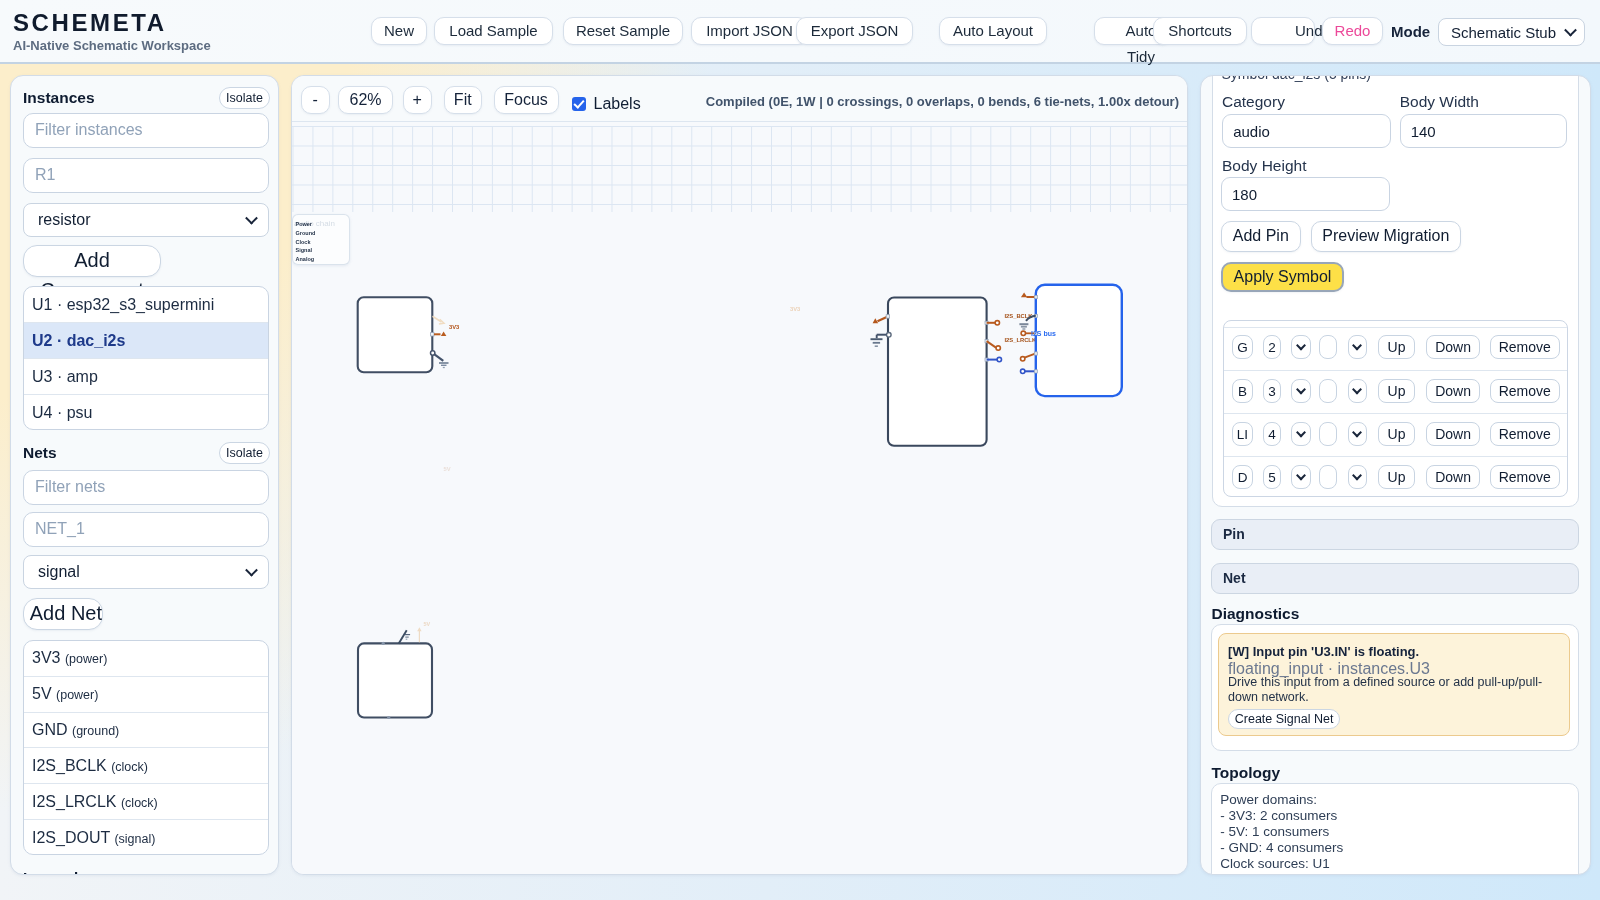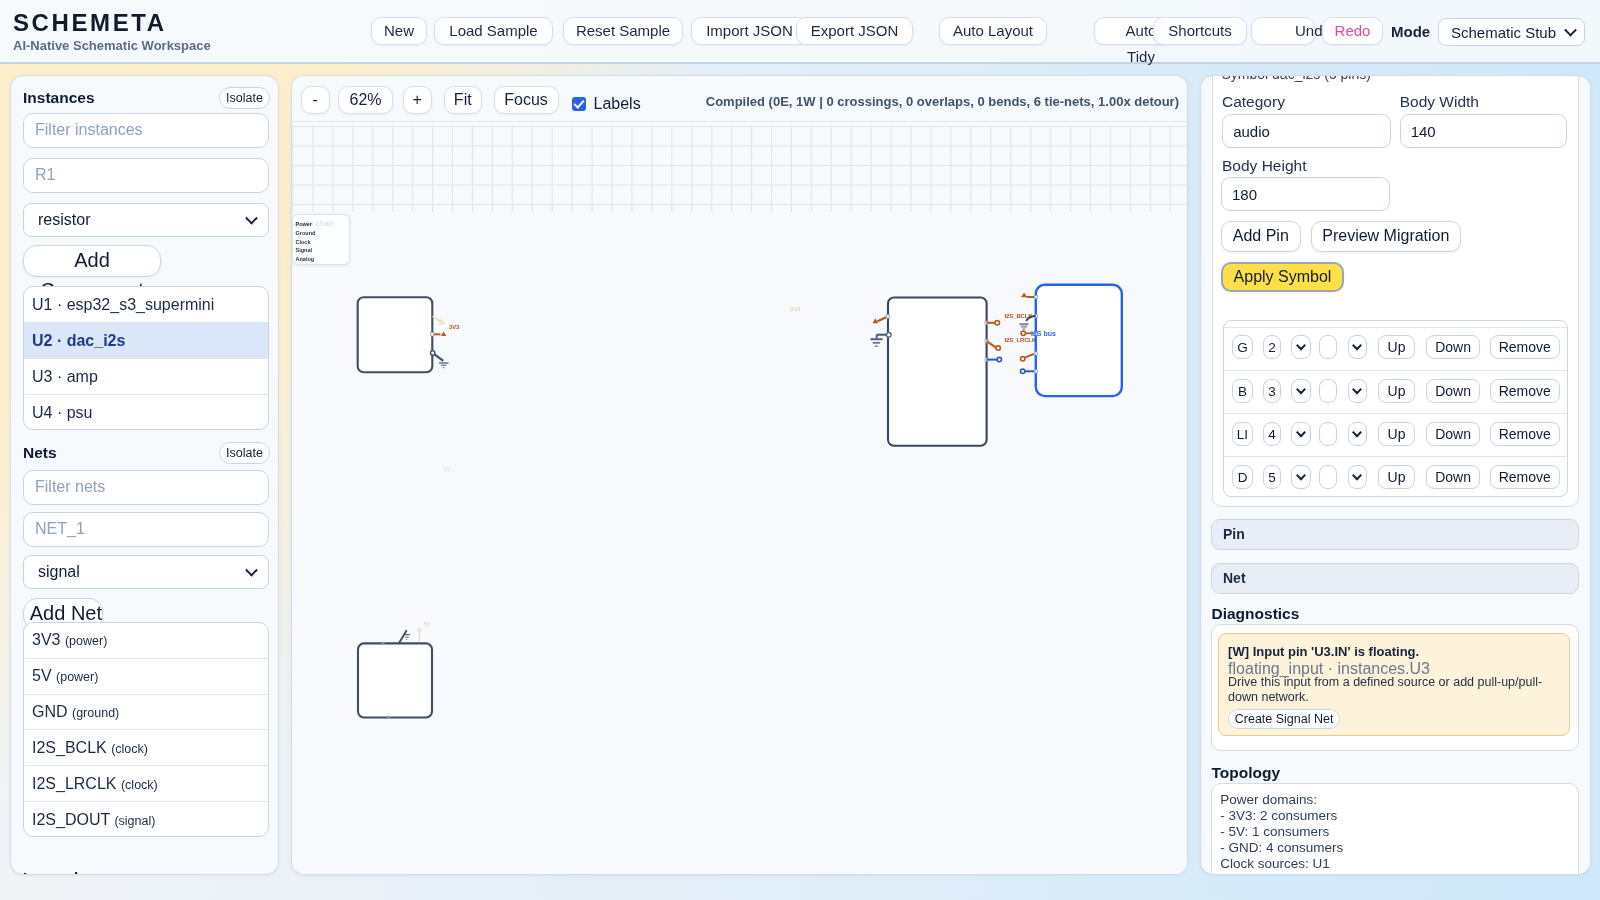--- a/index.html
+++ b/index.html
@@ -140,21 +140,21 @@
       <span class="ph">Filter nets</span>
     </div>
   <div class="input" style="left:12px; top:436px; width:246px; height:34.5px;">
       <span class="ph">NET_1</span>
     </div>
   <div class="selbox" style="left:12px; top:478.5px; width:246px; height:34.5px;">
     <span class="val" style="font-size:16px; left:14px;">signal</span>
       <span class="chev" style="right:12px;"></span>
   </div>
   <div class="btn" style="left:12px; top:522px; width:80px; height:31.5px; line-height:29.5px;text-align:right;">Add Net</div>
-  <div class="list" style="left:12px; top:546px; width:246px; height:215.4px;">
+  <div class="list" style="left:12px; top:564px; width:246px; height:215.4px;">
     <div class="lrow" style="height:35.8px;">
         <span class="txt">3V3 <span class="sfx">(power)</span></span>
       </div>
     <div class="lrow" style="height:35.8px;">
         <span class="txt">5V <span class="sfx">(power)</span></span>
       </div>
     <div class="lrow" style="height:35.8px;">
         <span class="txt">GND <span class="sfx">(ground)</span></span>
       </div>
     <div class="lrow" style="height:35.8px;">

